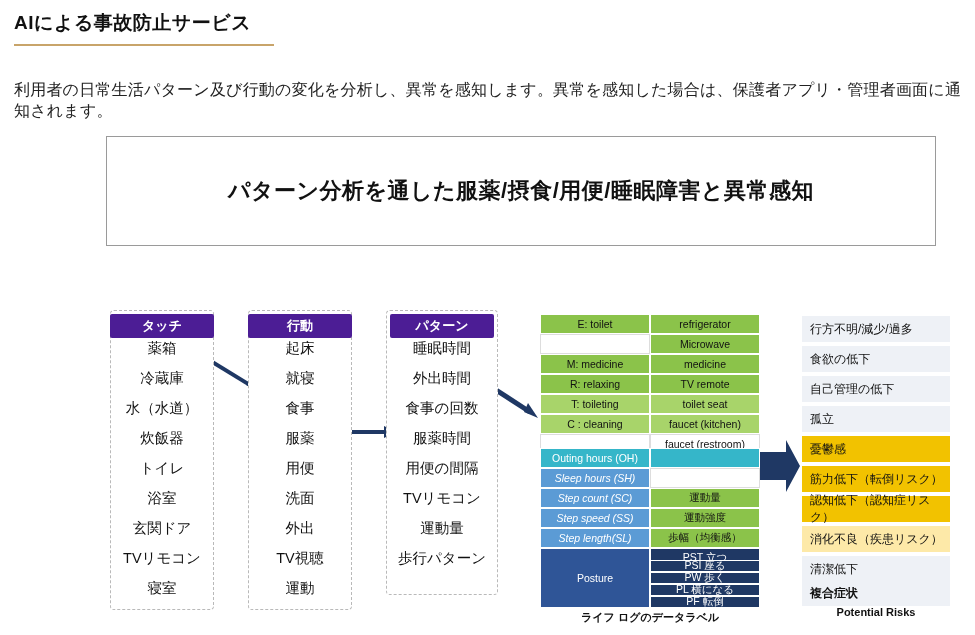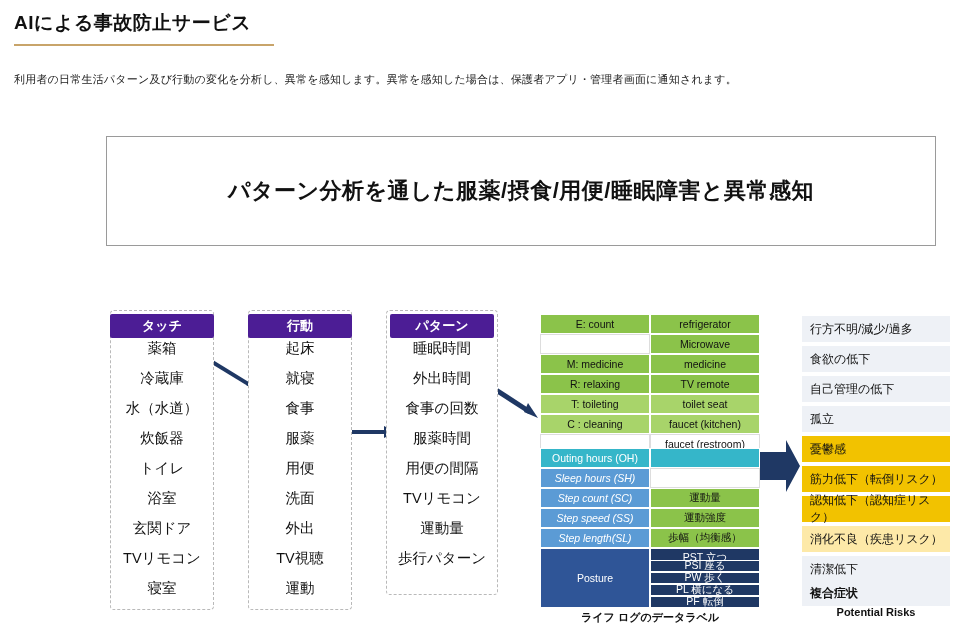--- a/index.html
+++ b/index.html
@@ -30,22 +30,22 @@
     position: absolute;
     left: 14px;
     top: 44px;
     width: 260px;
     height: 2px;
     background: #c8a46a;
   }
   .subtitle {
     position: absolute;
     left: 14px;
-    top: 72px;
-    font-size: 11px;
+    top: 80px;
+    font-size: 16px;
     color: #222222;
     letter-spacing: 0.2px;
   }
 
   
   .banner {
     position: absolute;
     left: 106px;
     top: 136px;
     width: 830px;
@@ -218,21 +218,21 @@
   <div class="stage-item" style="top:58px;">外出時間</div>
   <div class="stage-item" style="top:88px;">食事の回数</div>
   <div class="stage-item" style="top:118px;">服薬時間</div>
   <div class="stage-item" style="top:148px;">用便の間隔</div>
   <div class="stage-item" style="top:178px;">TVリモコン</div>
   <div class="stage-item" style="top:208px;">運動量</div>
   <div class="stage-item" style="top:238px;">歩行パターン</div>
 </div>
 <div class="stage-head" style="left:390px; top:314px;">パターン</div>
 
-<div class="dl dl-green" style="left:540px; top:314px;  width:110px; height:20px;">E: count</div>
+<div class="dl dl-green" style="left:540px; top:314px;  width:110px; height:20px;">E: toilet</div>
 <div class="dl dl-green" style="left:650px; top:314px;  width:110px; height:20px;">refrigerator</div>
 
 <div class="dl dl-white" style="left:540px; top:334px;  width:110px; height:20px;"></div>
 <div class="dl dl-green" style="left:650px; top:334px;  width:110px; height:20px;">Microwave</div>
 
 <div class="dl dl-green" style="left:540px; top:354px;  width:110px; height:20px;">M: medicine</div>
 <div class="dl dl-green" style="left:650px; top:354px;  width:110px; height:20px;">medicine</div>
 
 <div class="dl dl-green" style="left:540px; top:374px;  width:110px; height:20px;">R: relaxing</div>
 <div class="dl dl-green" style="left:650px; top:374px;  width:110px; height:20px;">TV remote</div>

